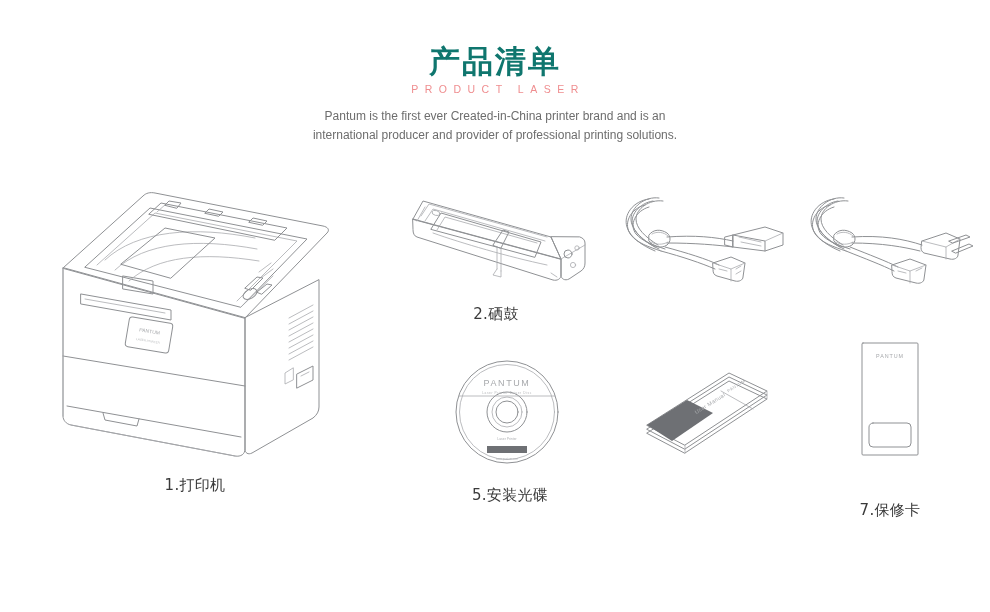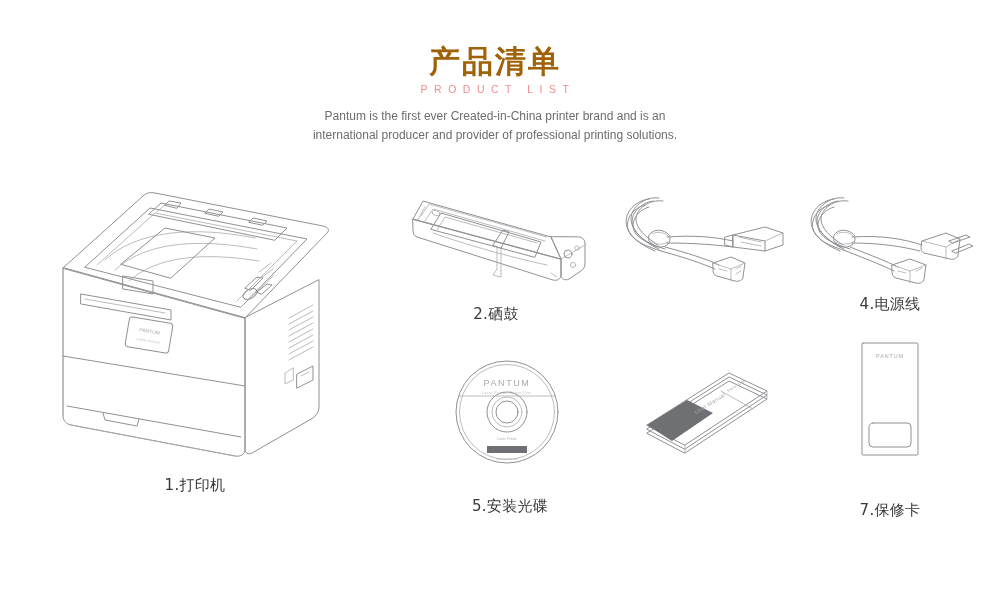--- a/index.html
+++ b/index.html
@@ -24,21 +24,21 @@
     left: 0;
     top: 44px;
     width: 990px;
     text-align: center;
   }
   .title-cn {
     font-family: Liberation Serif, serif;
     font-size: 31px;
     font-weight: 700;
     letter-spacing: 2px;
-    color: #a16207;
+    color: #0f766e;
     line-height: 1.15;
     margin: 0;
   }
   .title-en {
     font-size: 10.5px;
     font-weight: 400;
     letter-spacing: 6.5px;
     color: #ef8d8f;
     margin: 3px 0 0 0;
     padding-left: 6px;
@@ -76,40 +76,40 @@
   #cell-power   { left: 795px; top: 185px; width: 190px; }
   #cell-cd      { left: 410px; top: 355px; width: 200px; }
   #cell-manual  { left: 610px; top: 355px; width: 190px; }
   #cell-card    { left: 795px; top: 335px; width: 190px; }
 
   #cell-printer .caption { margin-top: 8px; }
   #cell-toner .caption,
   #cell-usb .caption,
   #cell-power .caption { margin-top: 10px; }
   #cell-cd .caption,
-  #cell-manual .caption { margin-top: 27px; }
+  #cell-manual .caption { margin-top: 16px; }
   #cell-card .caption { margin-top: 36px; }
 
   svg { display: block; margin: 0 auto; }
   .ln   { fill: none; stroke: #8f9194; stroke-width: 1; stroke-linejoin: round; stroke-linecap: round; }
   .ln-t { fill: none; stroke: #a9abae; stroke-width: 0.8; stroke-linejoin: round; stroke-linecap: round; }
   .fillw { fill: #ffffff; }
   .microtext {
     font-family: "Liberation Sans", sans-serif;
     fill: #a7a9ac;
   }
 </style>
 </head>
 <body>
 
 <div id="page">
 
   <div class="header">
     <h1 class="title-cn">产品清单</h1>
-    <div class="title-en">PRODUCT LIST</div>
+    <div class="title-en">PRODUCT LASER</div>
     <p class="lead">Pantum is the first ever Created-in-China printer brand and is an international producer and provider of professional printing solutions.</p>
   </div>
 
   <div class="cell" id="cell-printer">
     <div class="art">
       <svg width="300" height="300" viewBox="0 0 300 300" aria-hidden="true">
 
         <path class="ln" d="M18 100 L18 248 C18 252 21 256 26 257 L190 288 C196 289 200 286 200 281 L200 150 Z"></path>
 
         <path class="ln" d="M18 188 L200 218"></path>
@@ -293,21 +293,20 @@
 
         <g>
           <path class="ln" d="M92 80 L110 74 L126 80 L124 94 C124 97 120 99 116 98 L96 93 C93 92 92 90 92 87 Z"></path>
           <path class="ln-t" d="M92 80 L110 86 L110 98"></path>
           <path class="ln-t" d="M110 86 L126 80"></path>
           <path class="ln-t" d="M98 86 L106 88"></path>
           <path class="ln-t" d="M116 86 L122 83"></path>
         </g>
       </svg>
     </div>
-    <div class="caption">4.电源线</div>
   </div>
 
   <div class="cell" id="cell-cd">
     <div class="art">
       <svg width="130" height="115" viewBox="0 0 130 115" aria-hidden="true">
         <circle class="ln fillw" cx="62" cy="57" r="51"></circle>
         <circle class="ln-t" cx="62" cy="57" r="47.5"></circle>
         <circle class="ln" cx="62" cy="57" r="20"></circle>
         <circle class="ln" cx="62" cy="57" r="11"></circle>
         <circle class="ln-t" cx="62" cy="57" r="15"></circle>

